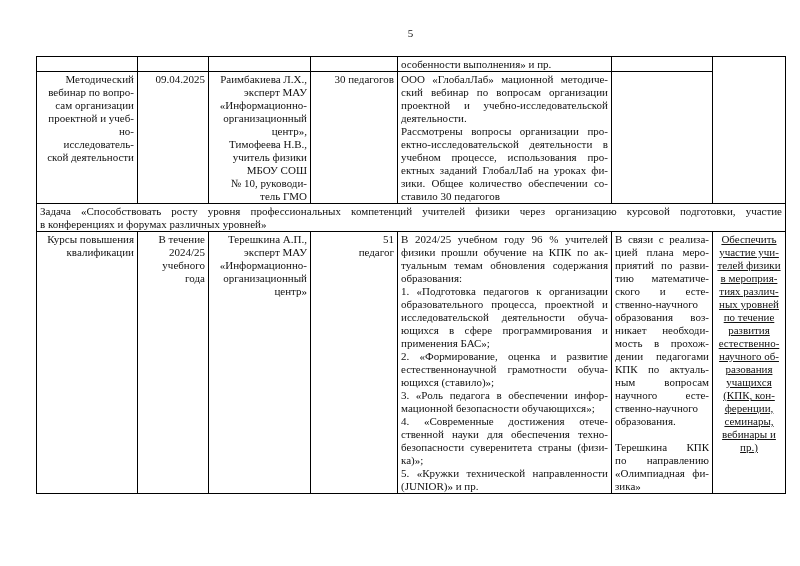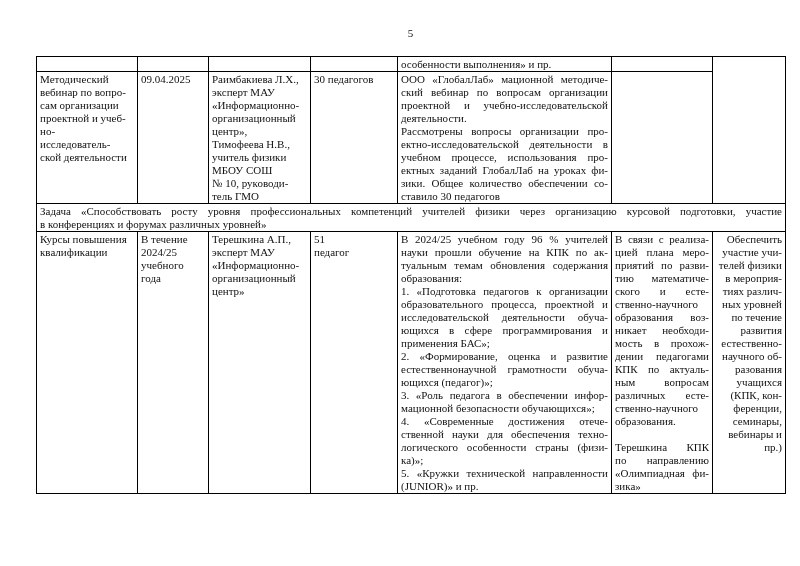--- a/index.html
+++ b/index.html
@@ -18,24 +18,24 @@
   table.report {
     position: absolute; top: 56px; left: 36px; width: 749px;
     border-collapse: collapse; table-layout: fixed;
     font-size: 11px; line-height: 13px;
   }
   table.report { border: 1.5px solid #000; }
   table.report td { border: 1px solid #000; vertical-align: top; padding: 1px 3px 0 3px; overflow: hidden; }
   td.task-cell { padding: 2px 4px 3px 4px; }
   tr.cont-row { height: 14px; }
   .tline { white-space: nowrap; }
-  .al-center .tline { text-align: left; }
+  .al-center .tline { text-align: right; }
   .al-justify .tline { text-align: justify; text-align-last: justify; }
   .al-justify .tline.pend { text-align-last: left; }
-  .al-left .tline { text-align: right; }
+  .al-left .tline { text-align: center; text-decoration: underline; }
 </style>
 </head>
 <body>
 
 <div class="page">
 
   <div class="page-number">5</div>
 
   <table class="report">
     <colgroup>
@@ -127,54 +127,54 @@
             <div class="tline">«Информационно-</div>
             <div class="tline">организационный</div>
             <div class="tline pend">центр»</div>
           </td>
         <td class="al-center">
             <div class="tline">51</div>
             <div class="tline pend">педагог</div>
           </td>
         <td class="al-justify">
             <div class="tline">В 2024/25 учебном году 96 % учителей</div>
-            <div class="tline">науки прошли обучение на КПК по ак-</div>
+            <div class="tline">физики прошли обучение на КПК по ак-</div>
             <div class="tline">туальным темам обновления содержания</div>
             <div class="tline pend">образования:</div>
             <div class="tline">1. «Подготовка педагогов к организации</div>
             <div class="tline">образовательного процесса, проектной и</div>
             <div class="tline">исследовательской деятельности обуча-</div>
             <div class="tline">ющихся в сфере программирования и</div>
             <div class="tline pend">применения БАС»;</div>
             <div class="tline">2. «Формирование, оценка и развитие</div>
             <div class="tline">естественнонаучной грамотности обуча-</div>
-            <div class="tline pend">ющихся (педагог)»;</div>
+            <div class="tline pend">ющихся (ставило)»;</div>
             <div class="tline">3. «Роль педагога в обеспечении инфор-</div>
             <div class="tline pend">мационной безопасности обучающихся»;</div>
             <div class="tline">4. «Современные достижения отече-</div>
             <div class="tline">ственной науки для обеспечения техно-</div>
-            <div class="tline">логического особенности страны (физи-</div>
+            <div class="tline">безопасности суверенитета страны (физи-</div>
             <div class="tline pend">ка)»;</div>
             <div class="tline">5. «Кружки технической направленности</div>
             <div class="tline pend">(JUNIOR)» и пр.</div>
           </td>
         <td class="al-justify">
             <div class="tline">В связи с реализа-</div>
             <div class="tline">цией плана меро-</div>
             <div class="tline">приятий по разви-</div>
             <div class="tline">тию математиче-</div>
             <div class="tline">ского и есте-</div>
             <div class="tline">ственно-научного</div>
             <div class="tline">образования воз-</div>
             <div class="tline">никает необходи-</div>
             <div class="tline">мость в прохож-</div>
             <div class="tline">дении педагогами</div>
             <div class="tline">КПК по актуаль-</div>
             <div class="tline">ным вопросам</div>
-            <div class="tline">различных есте-</div>
+            <div class="tline">научного есте-</div>
             <div class="tline">ственно-научного</div>
             <div class="tline pend">образования.</div>
             <div class="tline pend">&nbsp;</div>
             <div class="tline">Терешкина КПК</div>
             <div class="tline">по направлению</div>
             <div class="tline">«Олимпиадная фи-</div>
             <div class="tline pend">зика»</div>
           </td>
         <td class="al-left">
             <div class="tline">Обеспечить</div>

